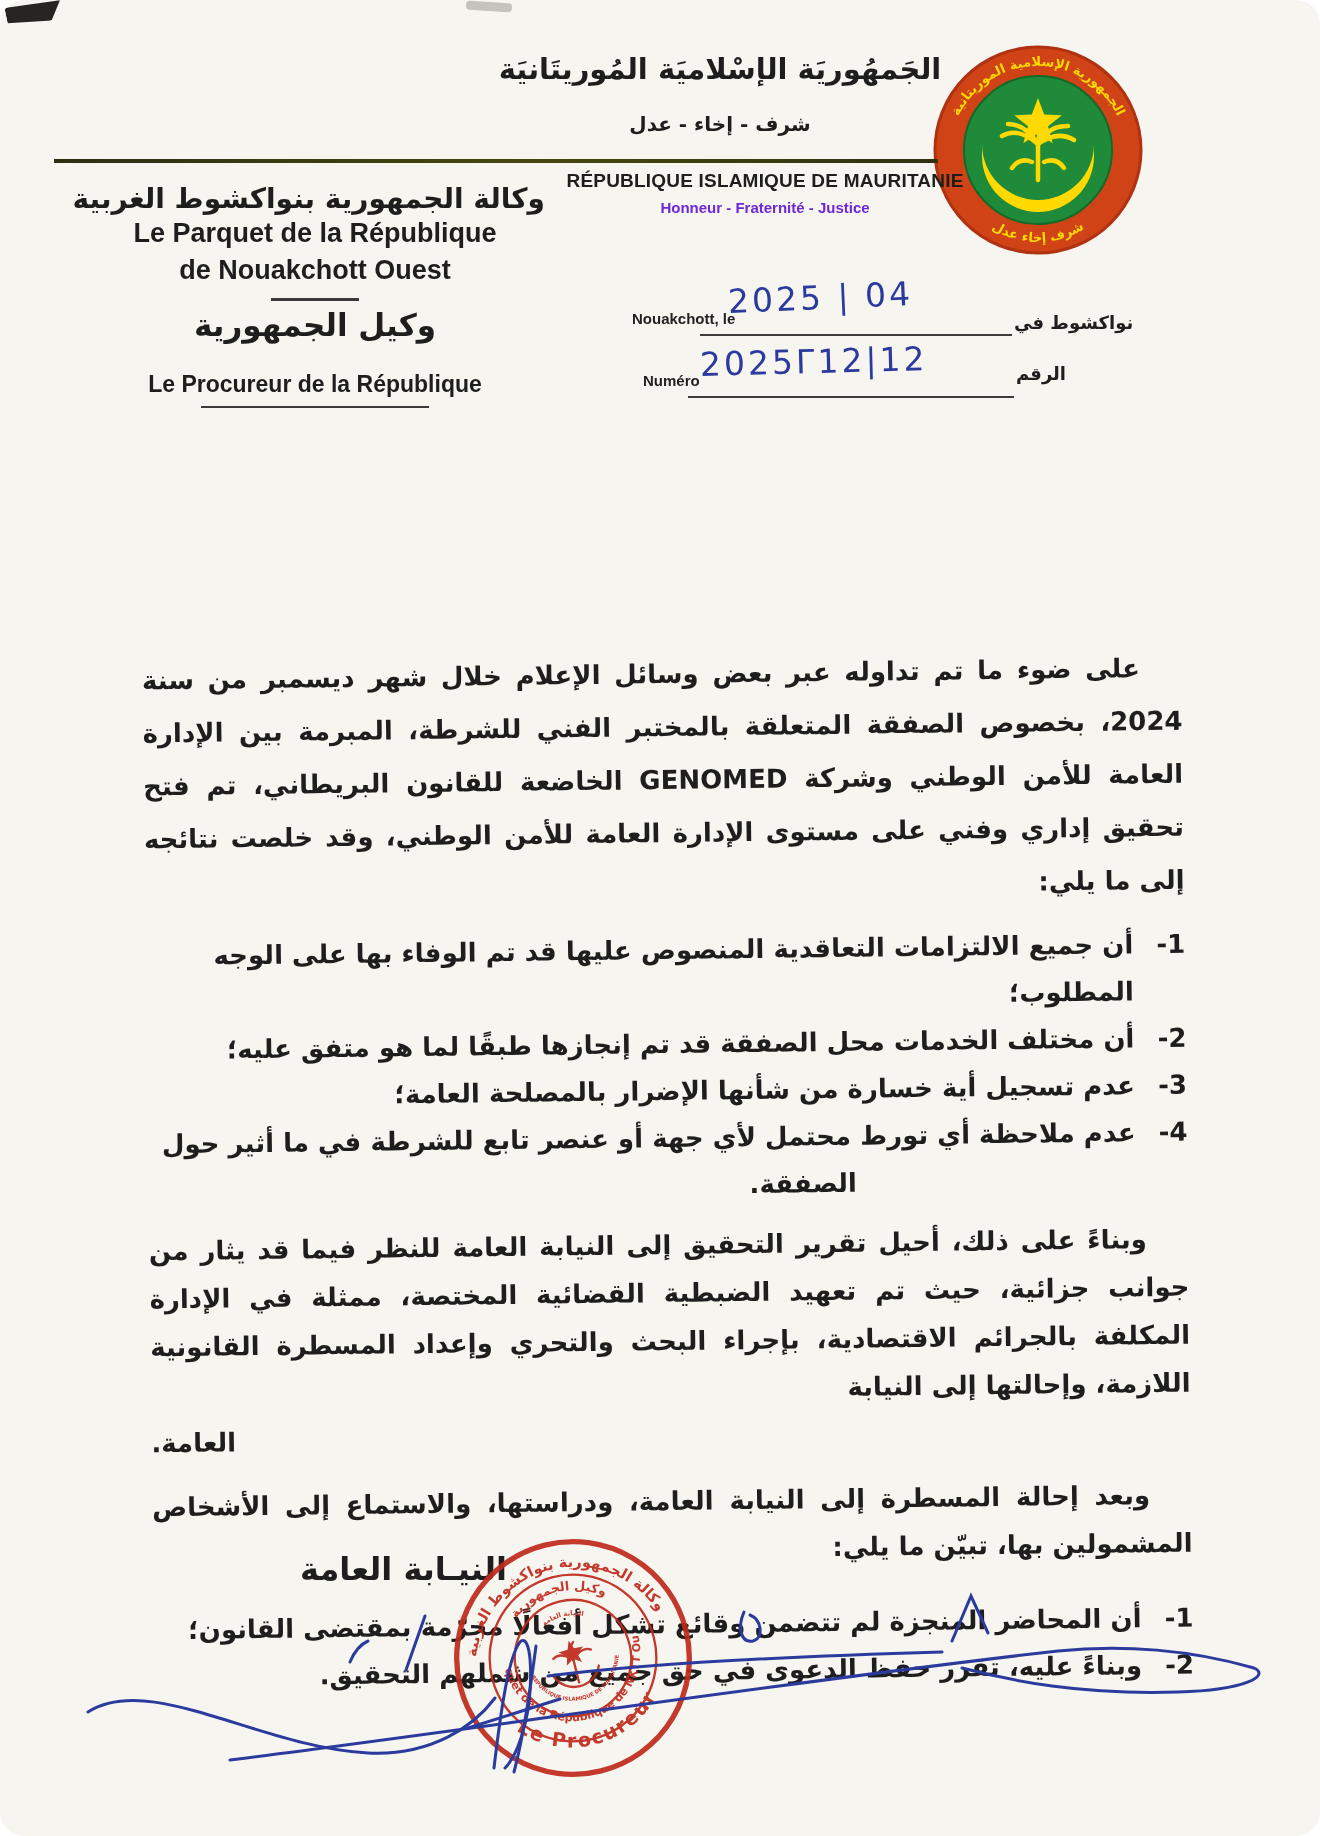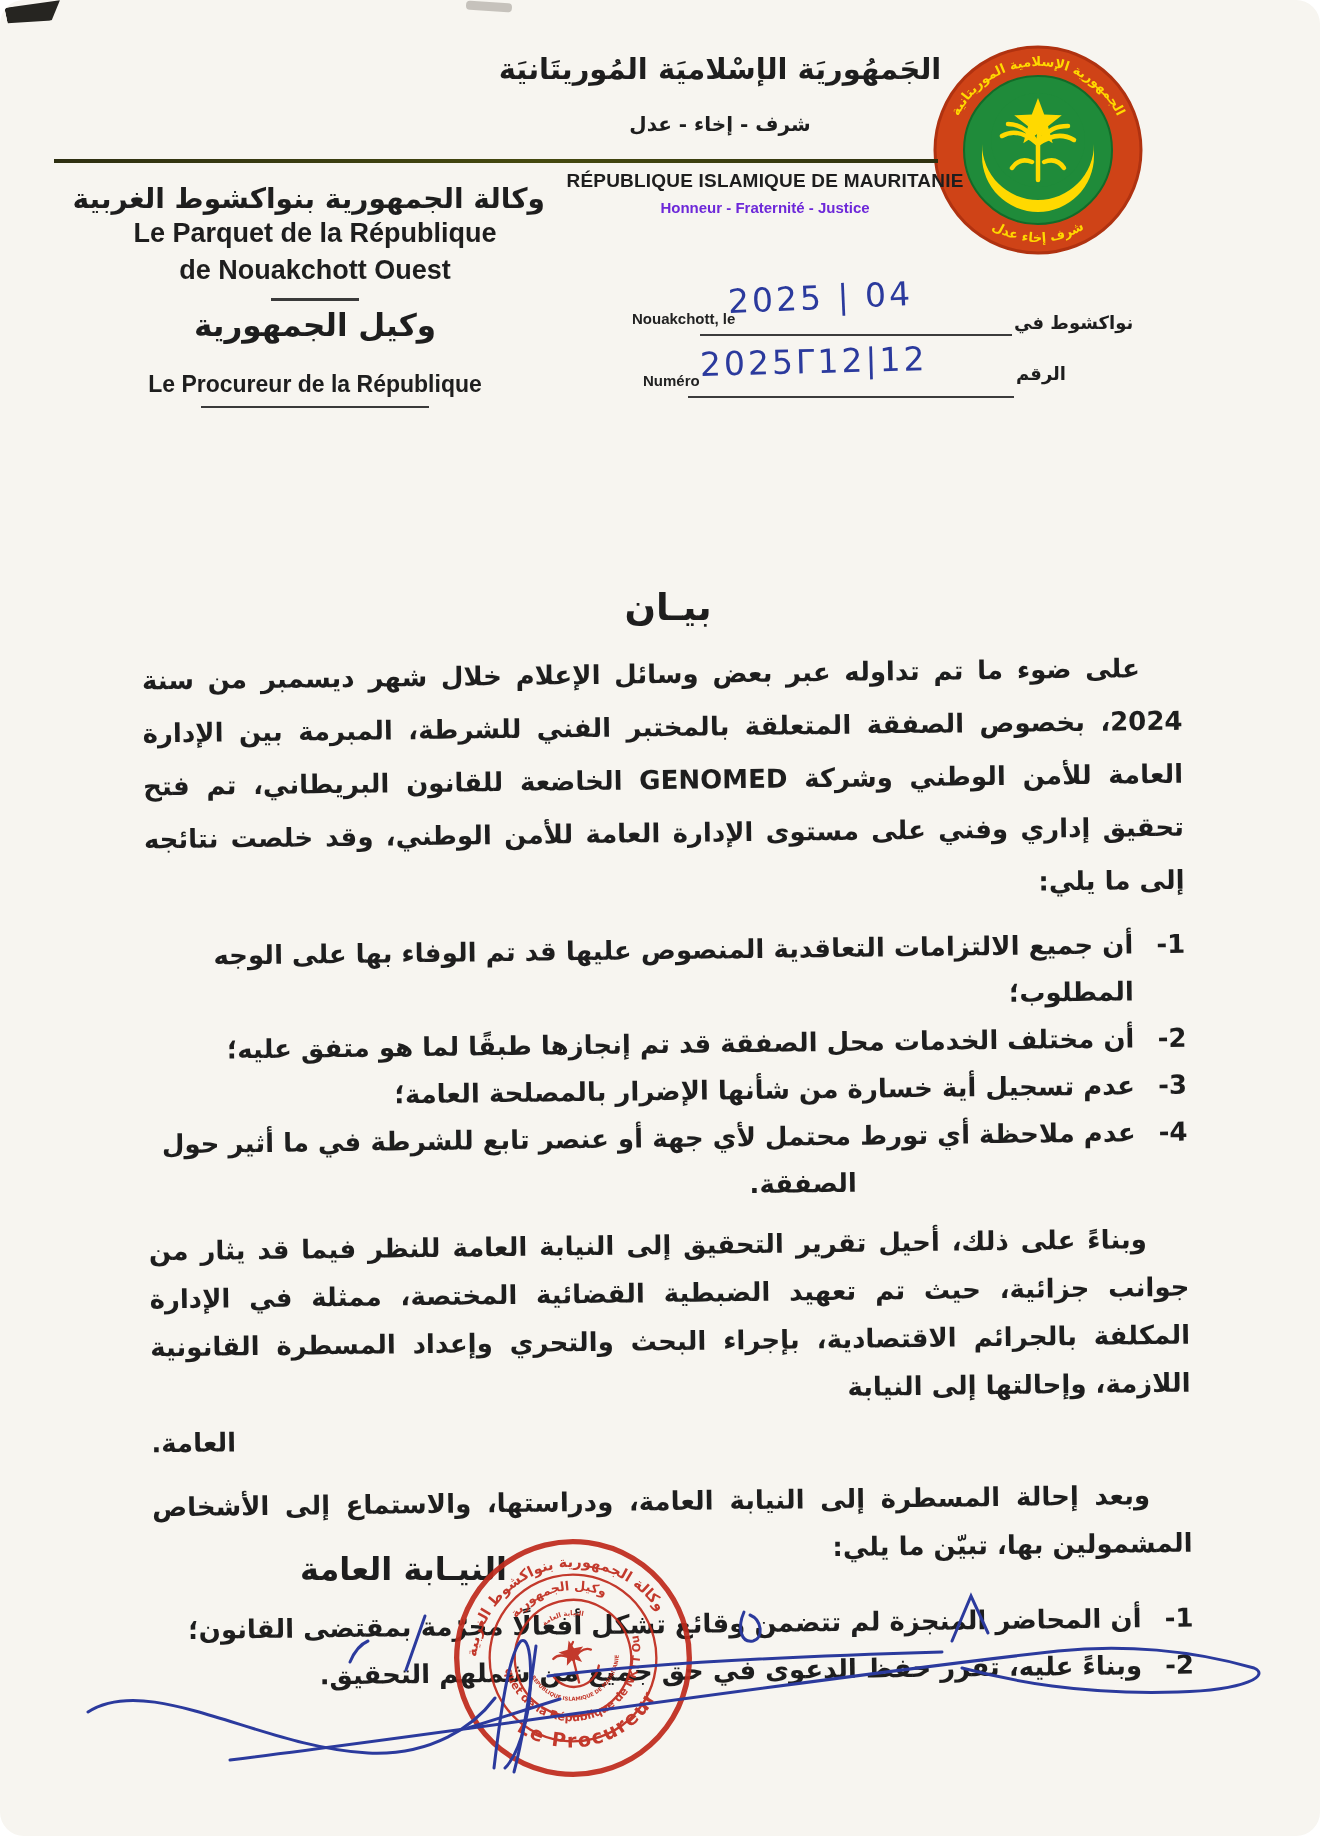--- a/index.html
+++ b/index.html
@@ -109,21 +109,20 @@
   <div class="abs meta-label-fr" style="left:618px;top:310px;margin-left:14px;">Nouakchott, le</div>
   <div class="abs hand" style="left:728px;top:278px;transform:rotate(-2.5deg);">2025 | 04</div>
   <div class="abs u-line" style="left:700px;top:334px;width:312px;"></div>
   <div class="abs meta-label-ar" style="left:1014px;top:300px;margin-top:12px;">نواكشوط في</div>
 
   <div class="abs meta-label-fr" style="left:616px;top:372px;margin-left:27px;">Numéro</div>
   <div class="abs hand" style="left:700px;top:342px;transform:rotate(-1.5deg);">2025Γ12|12</div>
   <div class="abs u-line" style="left:688px;top:396px;width:326px;"></div>
   <div class="abs meta-label-ar" style="left:1016px;top:363px;">الرقم</div>
 
-  <div class="abs doc-title">بيـان</div>
 
   <div class="abs body-block">
     <div class="para">على ضوء ما تم تداوله عبر بعض وسائل الإعلام خلال شهر ديسمبر من سنة 2024، بخصوص الصفقة المتعلقة بالمختبر الفني للشرطة، المبرمة بين الإدارة العامة للأمن الوطني وشركة GENOMED الخاضعة للقانون البريطاني، تم فتح تحقيق إداري وفني على مستوى الإدارة العامة للأمن الوطني، وقد خلصت نتائجه إلى ما يلي:</div>
     <div class="gap6"></div>
     <div class="list">
       <div class="li">
         <span class="num">1-</span>
         <span class="txt">أن جميع الالتزامات التعاقدية المنصوص عليها قد تم الوفاء بها على الوجه المطلوب؛</span>
       </div>
       <div class="li">

